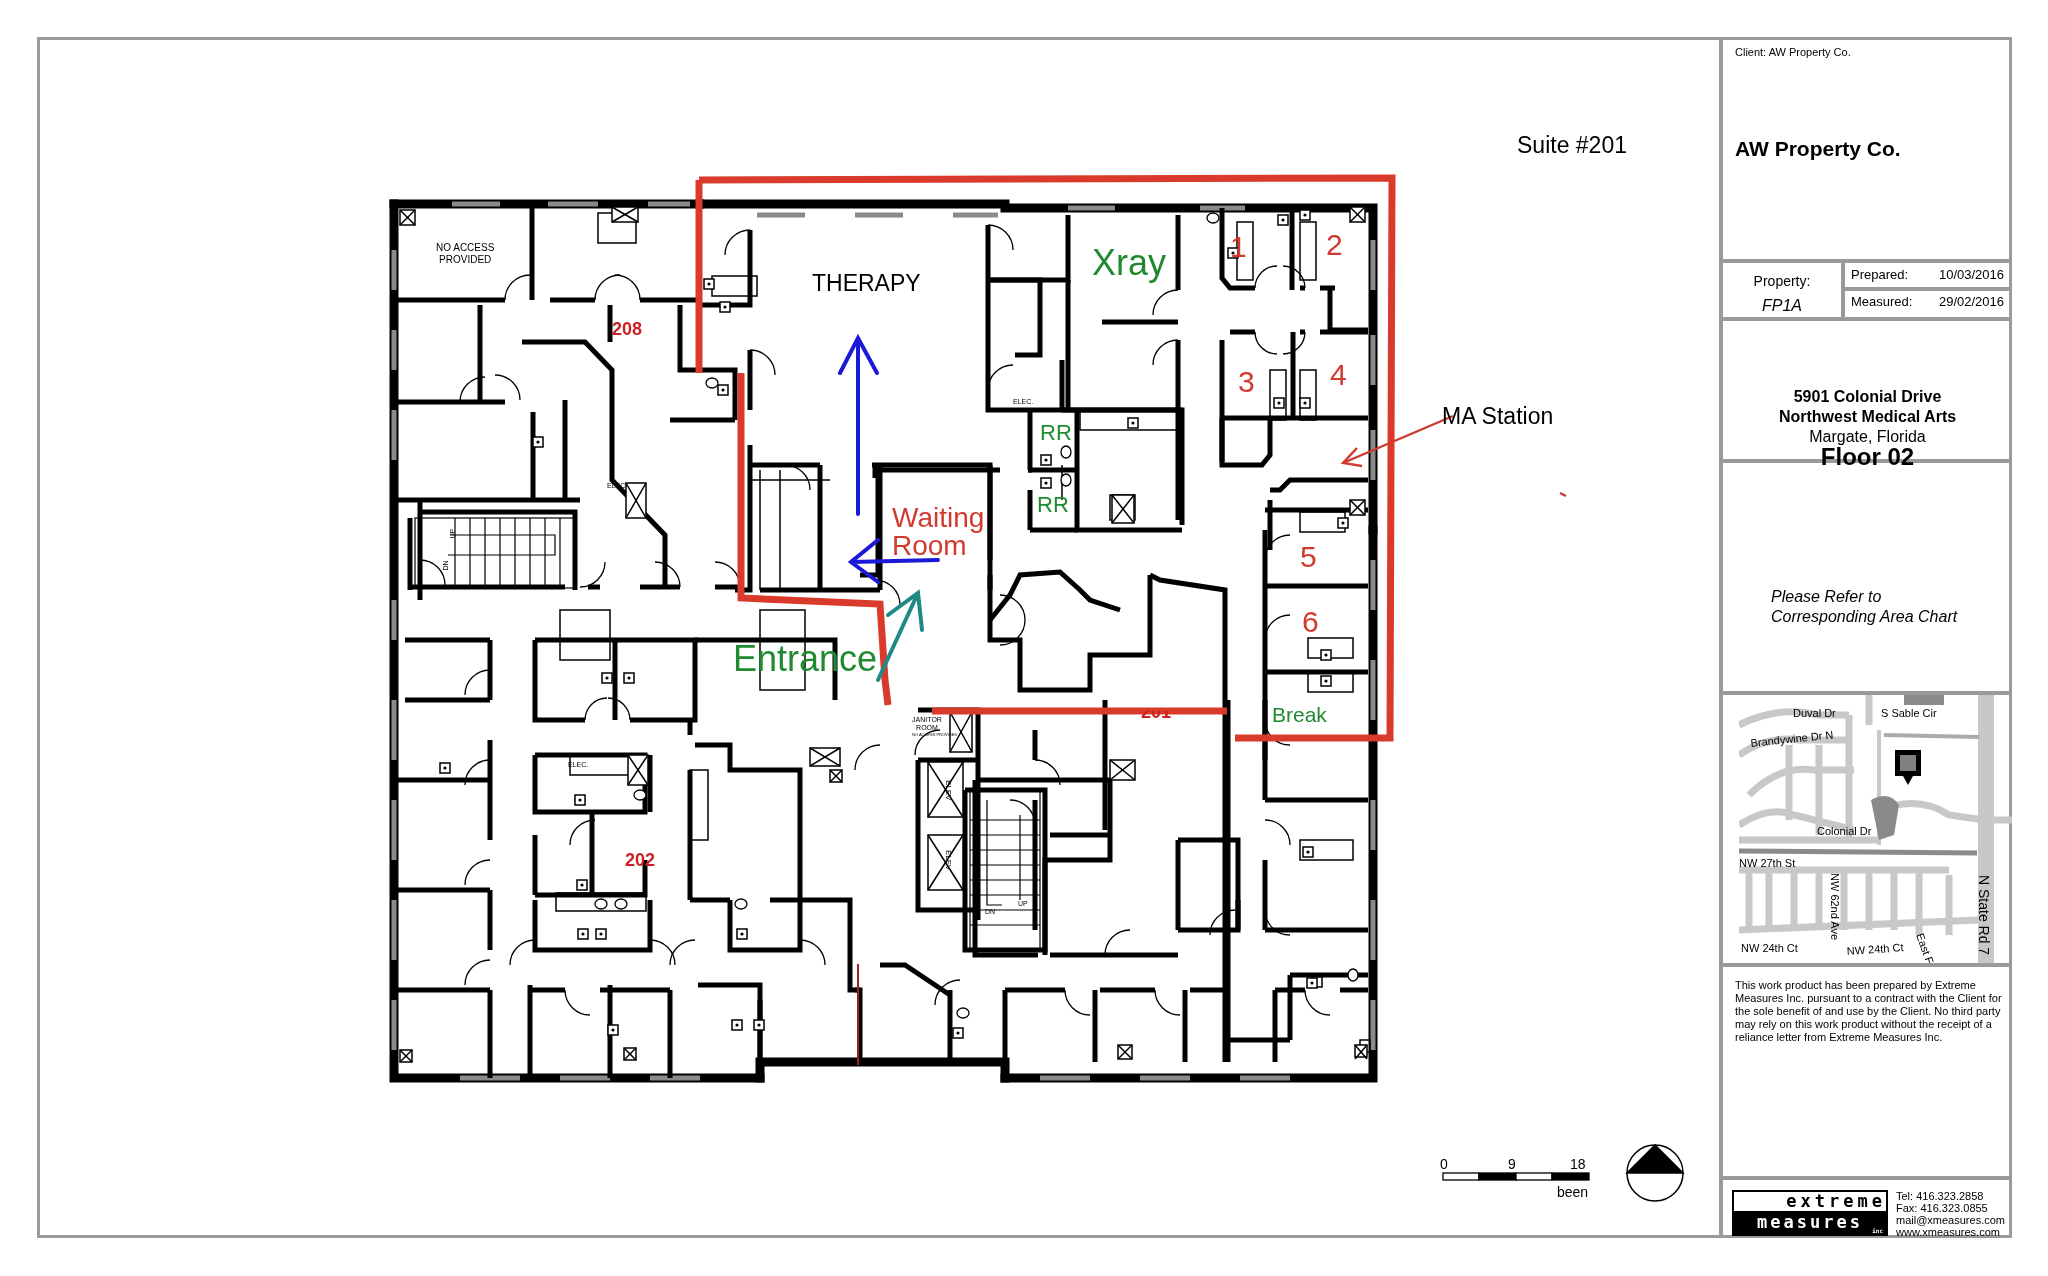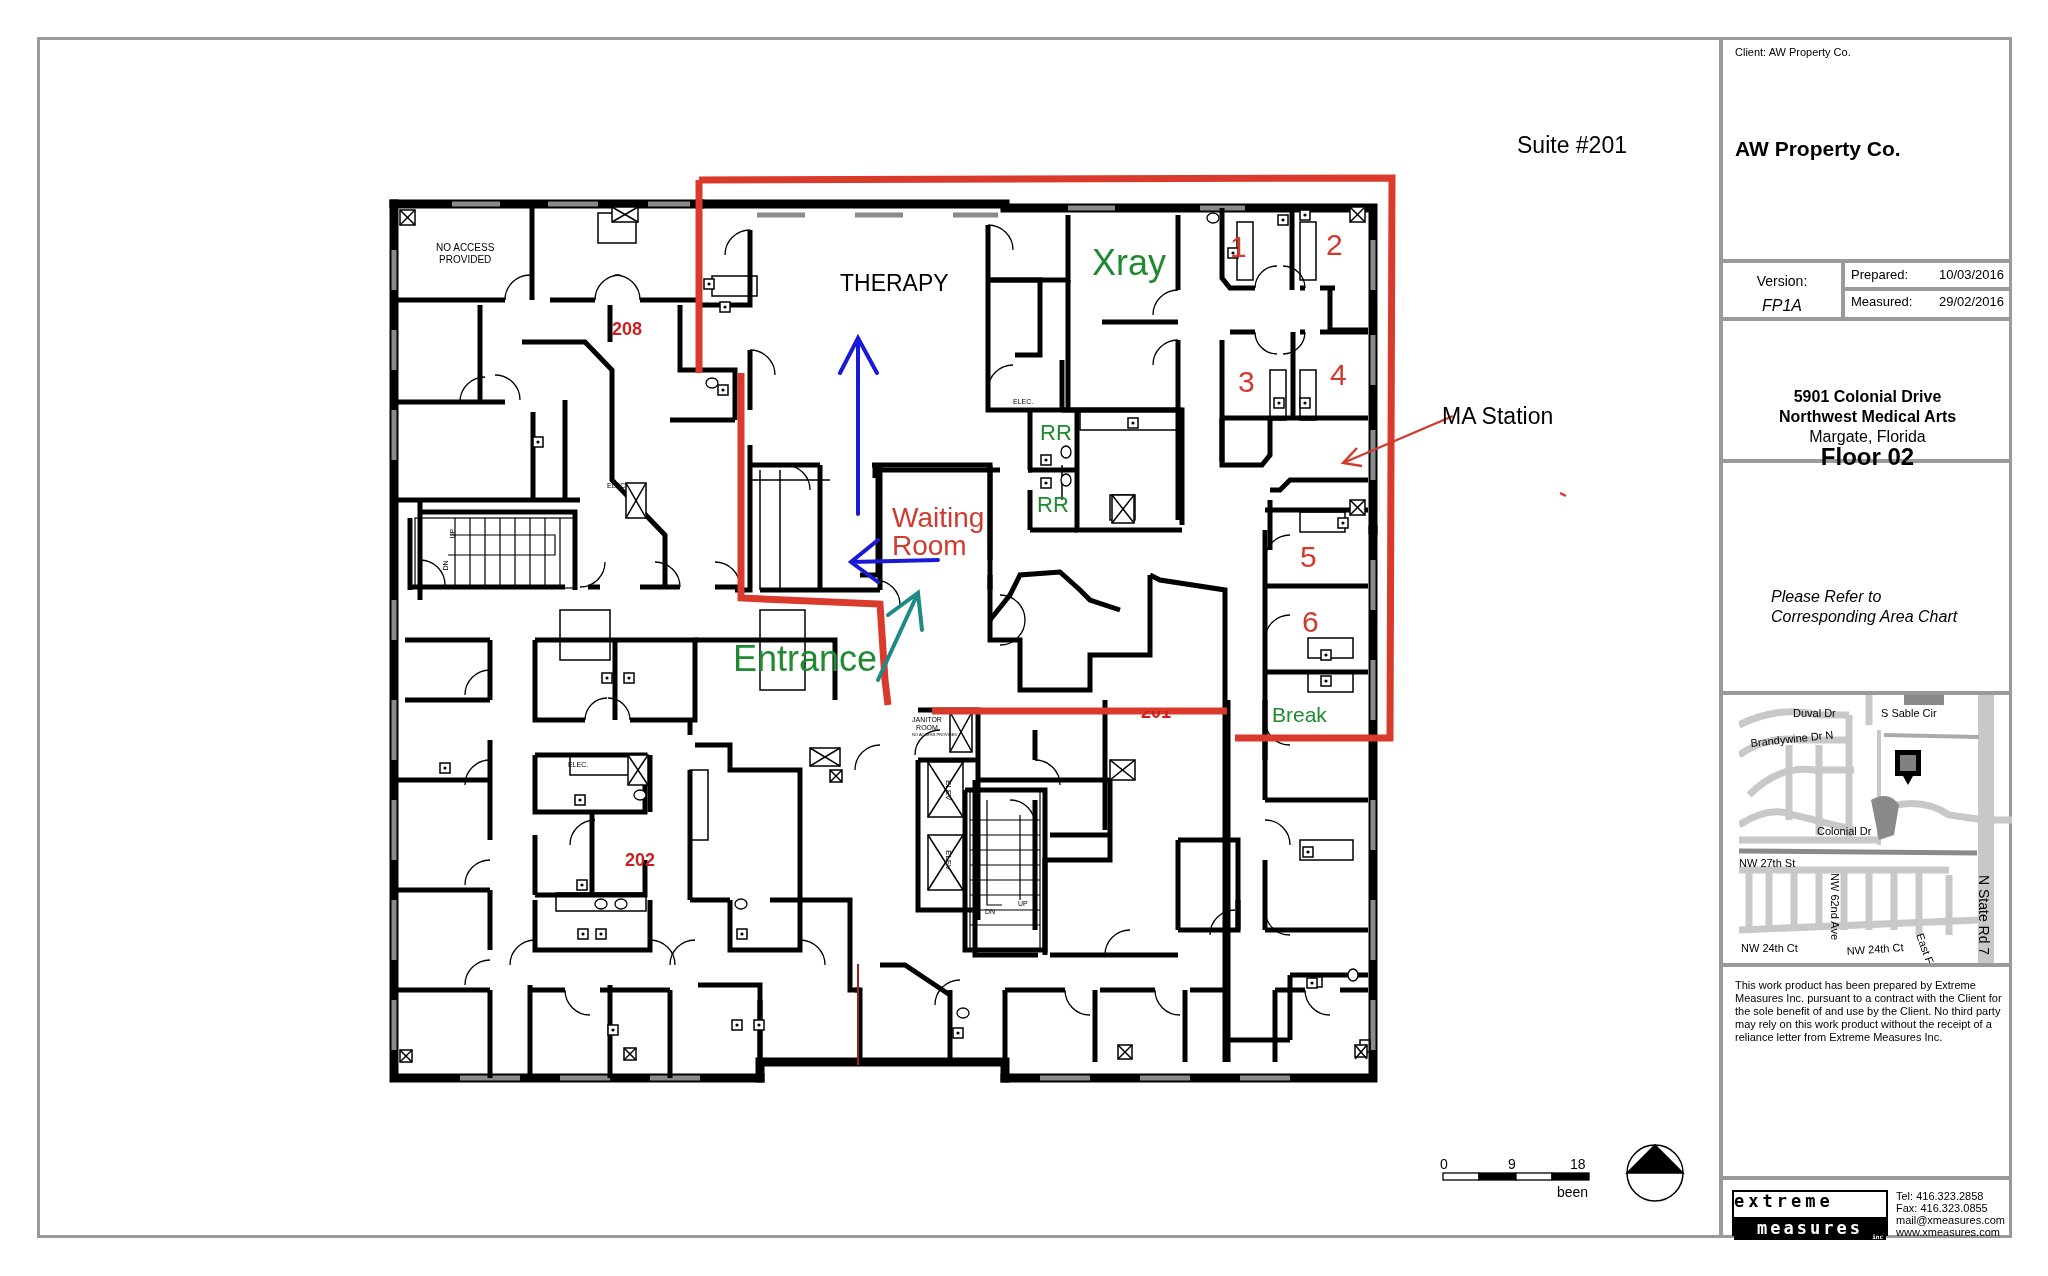--- a/index.html
+++ b/index.html
@@ -18,22 +18,22 @@
   .ver-split { position: absolute; left: 118px; top: 0; bottom: 0; border-left: 4px solid #9a9a9a; }
   .ver-hsplit { position: absolute; left: 118px; right: 0; top: 24px; border-top: 4px solid #9a9a9a; }
   .date-row { position: absolute; left: 128px; right: 8px; font-size: 13px; display: flex; justify-content: space-between; }
   .addr { position: absolute; left: 0; right: 0; text-align: center; }
   .addr1, .addr2 { font-size: 16px; font-weight: bold; line-height: 20px; }
   .addr3 { font-size: 16px; line-height: 20px; }
   .floor { position: absolute; left: 0; right: 0; top: 122px; text-align: center; font-size: 24px; font-weight: bold; }
   .refer { position: absolute; left: 48px; top: 80px; font-size: 16px; font-style: italic; line-height: 20px; }
   .disclaimer { position: absolute; left: 12px; top: 12px; width: 272px; font-size: 11px; line-height: 13px; }
   .logo { position: absolute; left: 9px; top: 10px; width: 156px; height: 46px; border: 2px solid #000; box-sizing: border-box; }
-  .logo-top { height: 25px; background: #fff; font-family: "DejaVu Sans Mono", monospace; font-weight: bold;
-              font-size: 17px; letter-spacing: 4px; text-align: left; line-height: 19px; }
+  .logo-top { height: 19px; background: #fff; font-family: "DejaVu Sans Mono", monospace; font-weight: bold;
+              font-size: 17px; letter-spacing: 4px; text-align: right; line-height: 19px; }
   .logo-bot { height: 23px; background: #000; color: #fff; font-family: "DejaVu Sans Mono", monospace; font-weight: bold;
               font-size: 17px; letter-spacing: 3px; text-align: center; line-height: 22px; position: relative; }
   .logo-inc { position: absolute; right: 3px; bottom: 0; font-size: 6px; letter-spacing: 0; line-height: 7px; }
   .contact { position: absolute; left: 173px; top: 10px; font-size: 11px; line-height: 12px; }
   .lbl { position: absolute; white-space: nowrap; }
 </style>
 </head>
 <body>
 
 <div class="frame"></div>
@@ -513,21 +513,21 @@
 <div class="lbl" style="left:1517px;top:132px;font-size:23px;">Suite #201</div>
 
 <div class="lbl" style="left:436px;top:242px;font-size:10px;text-align:center;line-height:12px;">
   <div>NO ACCESS</div>
   <div>PROVIDED</div>
 </div>
 <div class="lbl" style="left:612px;top:319px;font-size:18px;font-weight:bold;color:#cc1f1f;">208</div>
 <div class="lbl" style="left:625px;top:850px;font-size:18px;font-weight:bold;color:#cc1f1f;">202</div>
 <div class="lbl" style="left:1141px;top:702px;font-size:18px;font-weight:bold;color:#cc1f1f;clip-path:inset(9px 0 0 0);">201</div>
 
-<div class="lbl" style="left:812px;top:270px;font-size:23px;margin-left:28px;">THERAPY</div>
+<div class="lbl" style="left:812px;top:270px;font-size:23px;">THERAPY</div>
 <div class="lbl" style="left:1092px;top:242px;font-size:36px;color:#1f8a2f;">Xray</div>
 <div class="lbl" style="left:892px;top:504px;font-size:28px;color:#d13a2e;line-height:28px;">
   <div>Waiting</div>
   <div>Room</div>
 </div>
 <div class="lbl" style="left:1040px;top:420px;font-size:22px;color:#1f8a2f;">RR</div>
 <div class="lbl" style="left:1037px;top:492px;font-size:22px;color:#1f8a2f;">RR</div>
 <div class="lbl" style="left:1230px;top:230px;font-size:30px;color:#d13a2e;">1</div>
 <div class="lbl" style="left:1326px;top:228px;font-size:30px;color:#d13a2e;">2</div>
 <div class="lbl" style="left:1238px;top:365px;font-size:30px;color:#d13a2e;">3</div>
@@ -558,21 +558,21 @@
 <div class="lbl" style="left:1508px;top:1156px;font-size:14px;">9</div>
 <div class="lbl" style="left:1570px;top:1156px;font-size:14px;">18</div>
 <div class="lbl" style="left:1557px;top:1184px;font-size:14px;">been</div>
 
 <div class="tb">
   <div class="tb-cell" style="top:0;height:226px;">
     <div class="client-line">Client: AW Property Co.</div>
     <div class="client-name">AW Property Co.</div>
   </div>
   <div class="tb-cell" style="top:226px;height:58px;">
-    <div class="ver-label">Version:</div>
+    <div class="ver-label">Property:</div>
     <div class="ver-value">FP1A</div>
     <div class="ver-split"></div>
     <div class="ver-hsplit"></div>
     <div class="date-row" style="top:4px;">
       <span>Prepared:</span>
       <span>10/03/2016</span>
     </div>
     <div class="date-row" style="top:31px;">
       <span>Measured:</span>
       <span>29/02/2016</span>

